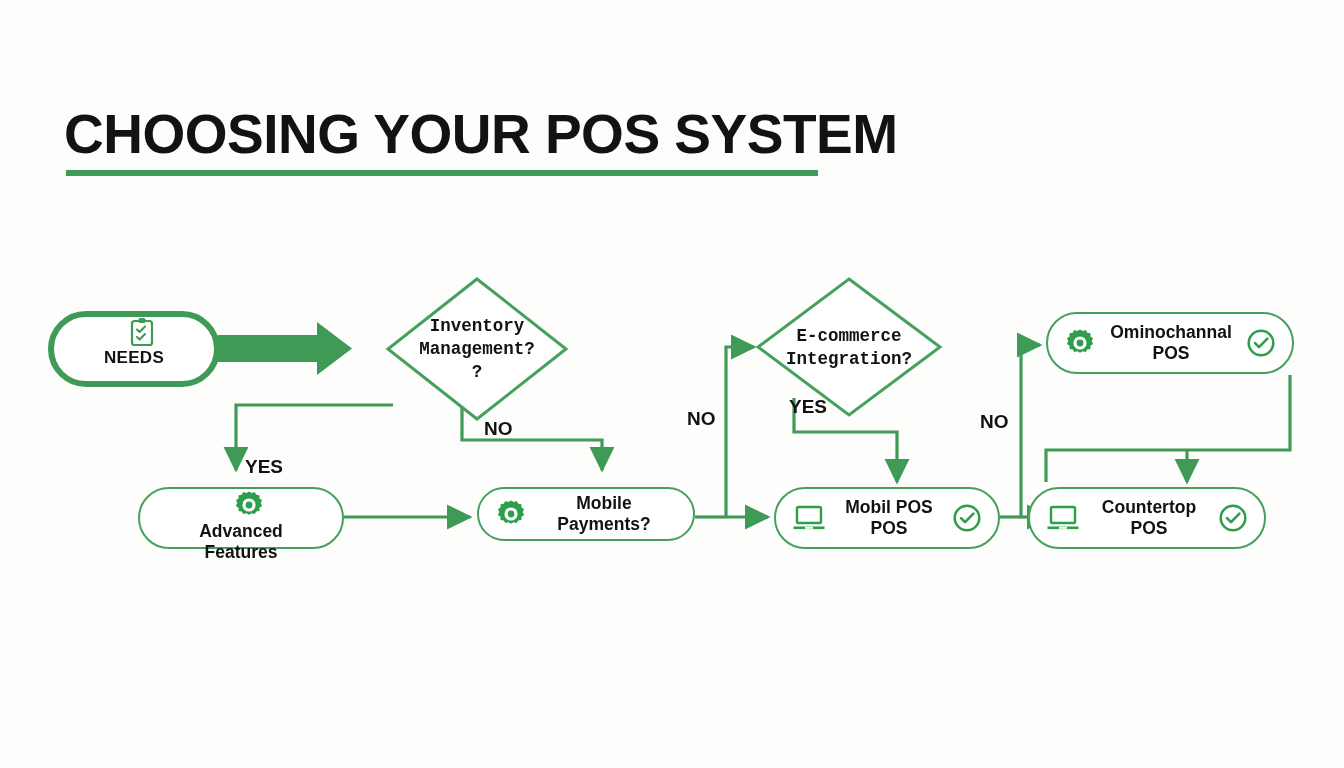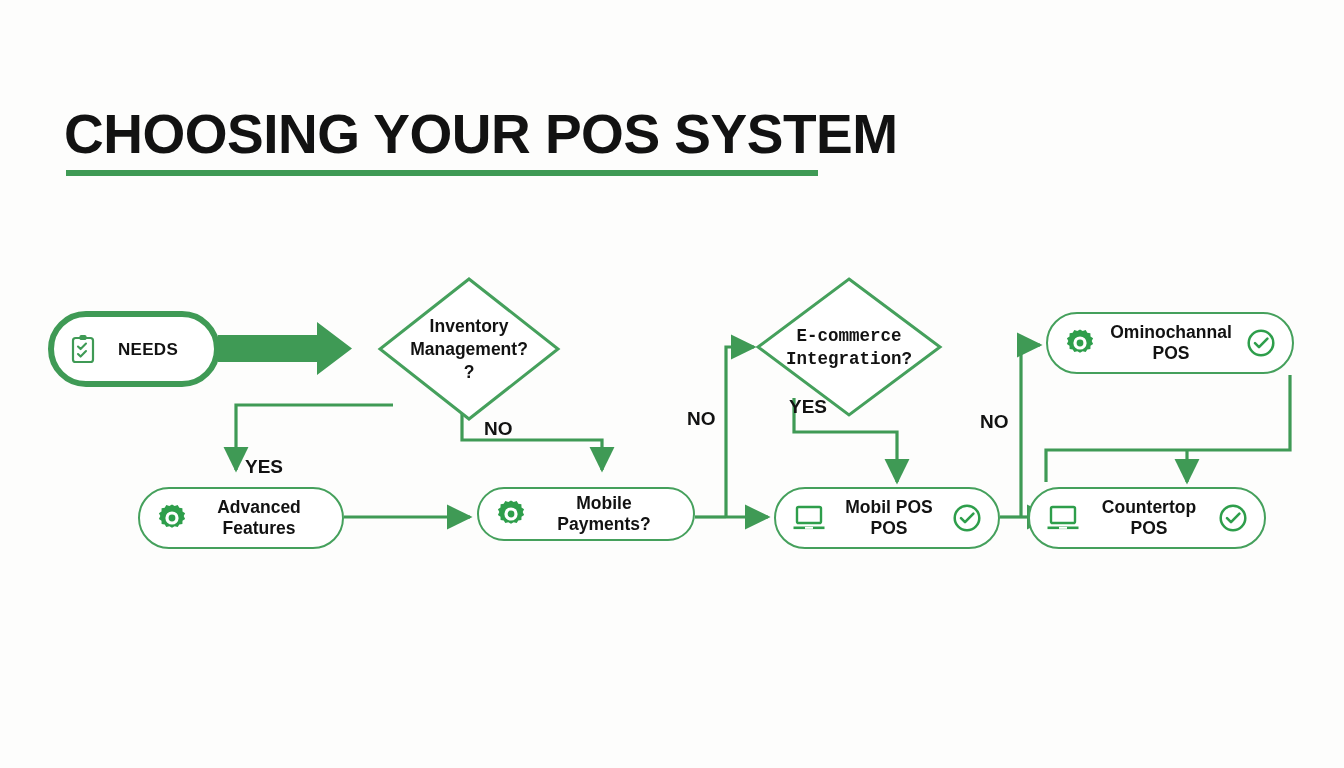--- a/index.html
+++ b/index.html
@@ -63,20 +63,21 @@
     background: #ffffff;
     border: 2.5px solid #45a05c;
     border-radius: 999px;
     display: flex;
     align-items: center;
     justify-content: flex-start;
   }
   .node.start {
     border-width: 6px;
     border-color: #3f9a55;
+    flex-direction: column;
   }
   .node-label {
     font-size: 17.5px;
     font-weight: bold;
     color: #121212;
     line-height: 21px;
     text-align: center;
     flex: 1;
     padding: 0 4px;
     white-space: pre-line;
@@ -185,38 +186,38 @@
         <rect x="3" y="4" width="20" height="24" rx="2.6" fill="none" stroke="#3f9a55" stroke-width="2.2"></rect>
         <rect x="9.5" y="1" width="7" height="5" rx="1.6" fill="#3f9a55"></rect>
         <path d="M8 12.5 l2.6 2.6 L16 9.6" fill="none" stroke="#3f9a55" stroke-width="2.1" stroke-linecap="round" stroke-linejoin="round"></path>
         <path d="M8 20 l2.6 2.6 L16 17.1" fill="none" stroke="#3f9a55" stroke-width="2.1" stroke-linecap="round" stroke-linejoin="round"></path>
       </svg>
     </span>
     <span class="node-label">NEEDS</span>
     <span style="flex:0 0 14px"></span>
   </div>
 
-  <div class="diamond" style="left:376px; top:275px; width:186px; height:148px;">
+  <div class="diamond" style="left:384px; top:275px; width:186px; height:148px;font-family:Liberation Mono, monospace;">
     <svg width="186" height="148" viewBox="0 0 186 148">
       <polygon points="93,4 182,74 93,144 4,74" fill="#ffffff" stroke="#45a05c" stroke-width="3"></polygon>
     </svg>
     <div class="diamond-text">Inventory
 Management?
 ?</div>
   </div>
 
   <div class="diamond" style="left:754px; top:275px; width:190px; height:146px;font-family:Liberation Mono, monospace;">
     <svg width="190" height="146" viewBox="0 0 190 146">
       <polygon points="95,4 186,72 95,140 4,72" fill="#ffffff" stroke="#45a05c" stroke-width="3"></polygon>
     </svg>
     <div class="diamond-text">E-commerce
 Integration?</div>
   </div>
 
-  <div class="node" style="left:138px; top:487px; width:206px; height:62px;">
+  <div class="node" style="left:138px; top:487px; width:206px; height:62px;flex-direction:column;">
     <span class="icon-left">
       <svg width="32" height="32" viewBox="0 0 32 32">
         <path d="M16 2.4 l2.7 1.6 3.0 -0.9 1.6 2.7 3.1 0.5 0.1 3.2 2.6 1.8 -1.4 2.8 1.4 2.8 -2.6 1.8 -0.1 3.2 -3.1 0.5 -1.6 2.7 -3.0 -0.9 -2.7 1.6 -2.7 -1.6 -3.0 0.9 -1.6 -2.7 -3.1 -0.5 -0.1 -3.2 -2.6 -1.8 1.4 -2.8 -1.4 -2.8 2.6 -1.8 0.1 -3.2 3.1 -0.5 1.6 -2.7 3.0 0.9 Z" fill="#2e9e4b"></path>
         <circle cx="16" cy="16" r="6.6" fill="#ffffff"></circle>
         <circle cx="16" cy="16" r="3.4" fill="#2e9e4b"></circle>
       </svg>
     </span>
     <span class="node-label">Advanced
 Features</span>
     <span style="flex:0 0 12px"></span>

